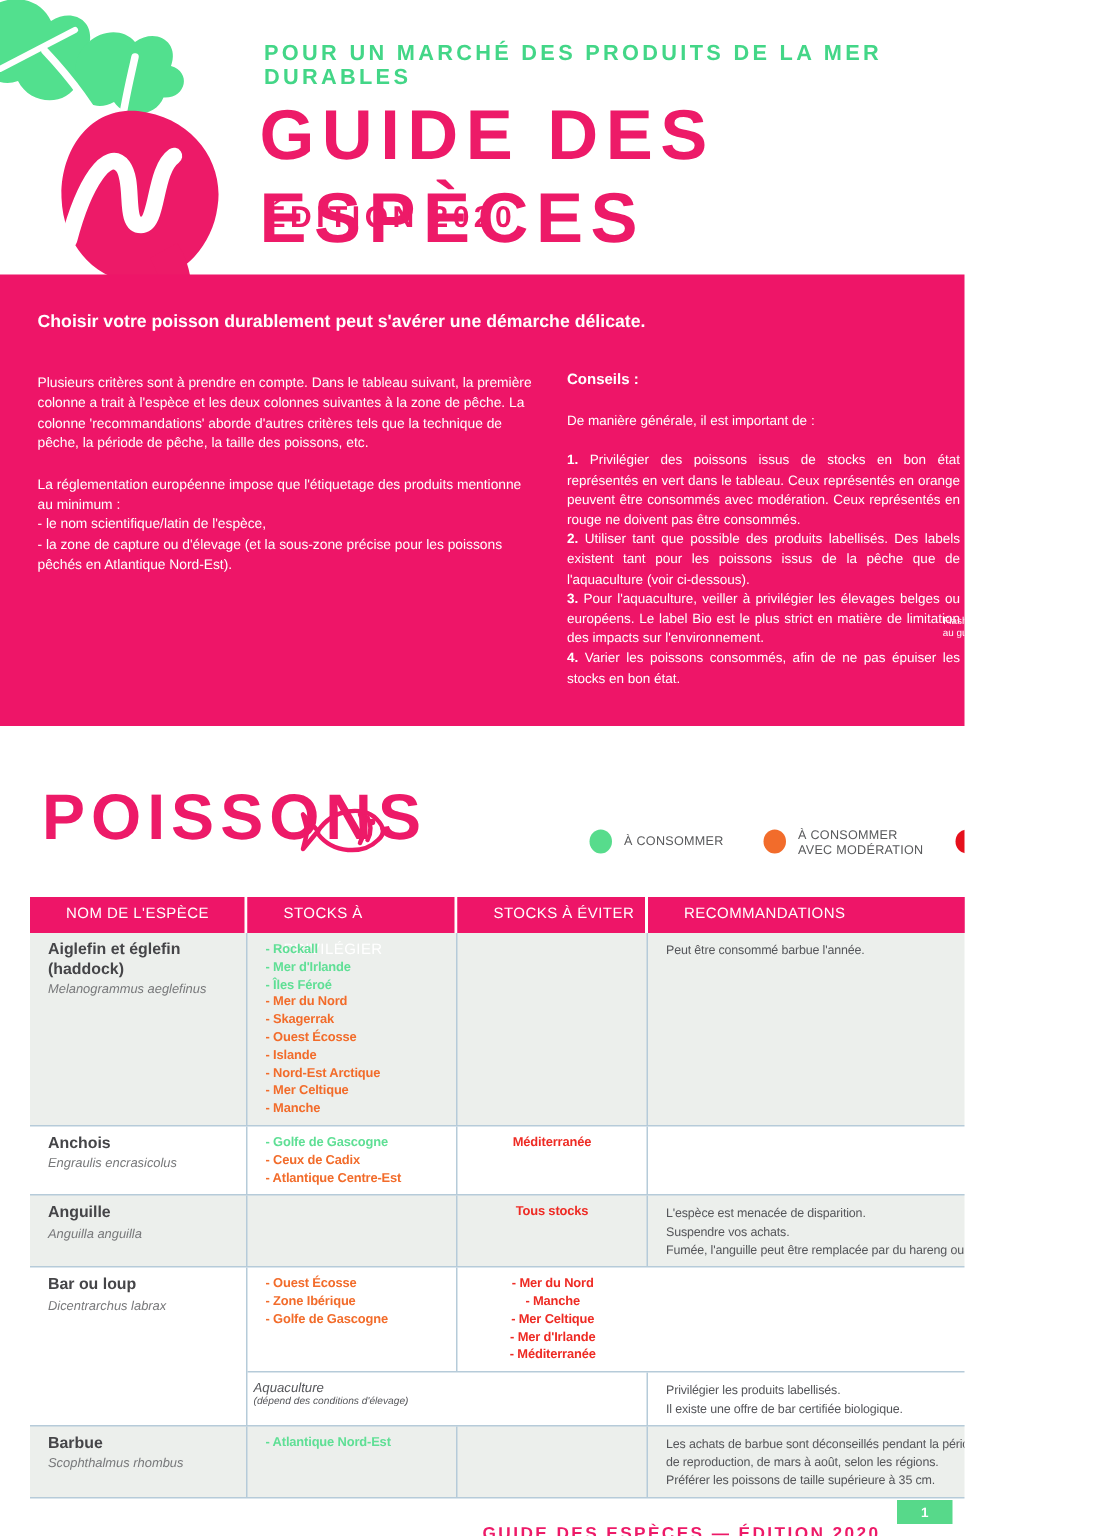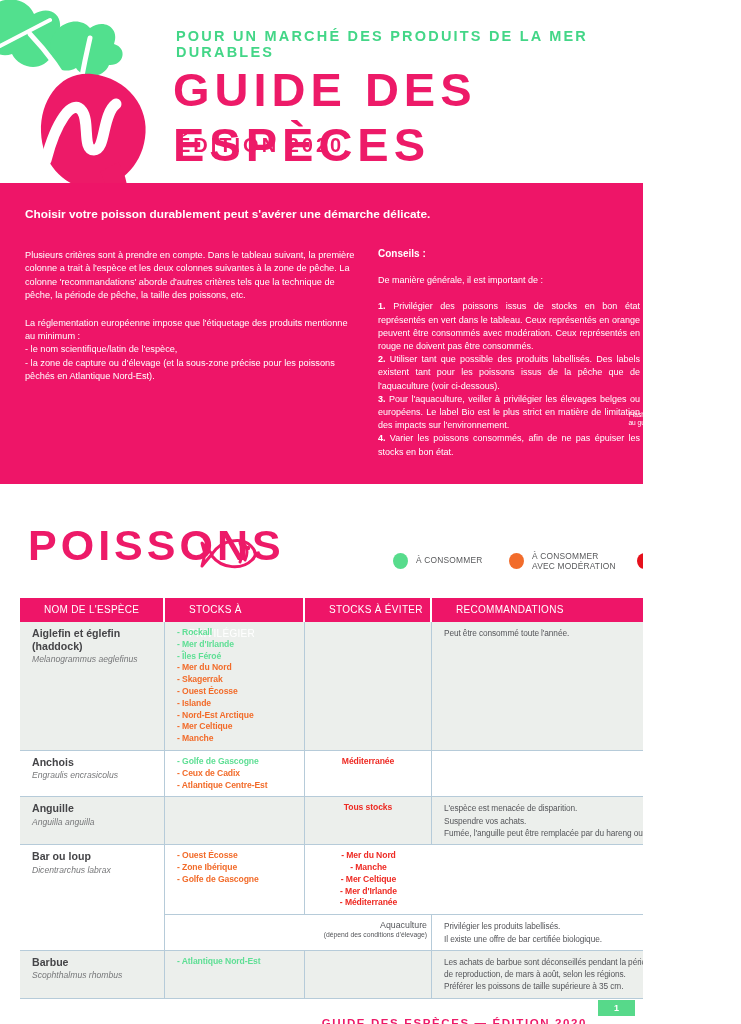--- a/index.html
+++ b/index.html
@@ -89,21 +89,21 @@
   .sp-name { color:#454548; font-size:10.6px; font-weight:bold; line-height:12.5px; white-space:pre-line; }
   .sp-latin { color:#77787A; font-size:8.6px; font-style:italic; line-height:10.5px; margin-top:2px; }
   .stock-item { display:block; font-size:8.6px; font-weight:bold; line-height:11.8px; letter-spacing:-0.1px; }
   .green  { color:#5FDF95; }
   .orange { color:#F26C2B; }
   .red    { color:#EE2B24;text-align:center; }
   .c-reco { color:#55565A; font-size:8.3px; line-height:12.3px; white-space:pre-line; letter-spacing:-0.1px; }
   .bar-right { flex:1; display:flex; flex-direction:column; }
   .bar-main { display:flex; flex:1; }
   .bar-sub  { display:flex; border-top:1px solid #B6CBD9; }
-  .aqua-cell { width:267px; text-align:right; padding:5px 4px; border-right:1px solid #B6CBD9; }
+  .aqua-cell { width:267px; text-align:left; padding:5px 4px; border-right:1px solid #B6CBD9;font-style:italic; }
   .aqua-label { color:#55565A; font-size:8.8px; line-height:10.5px; }
   .aqua-note  { color:#55565A; font-size:6.8px; line-height:8.5px; }
   
   .footer-text {
     position:absolute; right:56px; top:1001px;
     color:#ED1A68; font-size:11.5px; font-weight:bold; letter-spacing:1.6px;margin-top:16px;
   }
   .page-badge {
     position:absolute; right:8px; top:1000px; width:37px; height:16px;
     background:#57D98A; color:#fff; font-size:9px; font-weight:bold;
@@ -277,21 +277,21 @@
             <span class="stock-item green">- Îles Féroé</span>
             <span class="stock-item orange">- Mer du Nord</span>
             <span class="stock-item orange">- Skagerrak</span>
             <span class="stock-item orange">- Ouest Écosse</span>
             <span class="stock-item orange">- Islande</span>
             <span class="stock-item orange">- Nord-Est Arctique</span>
             <span class="stock-item orange">- Mer Celtique</span>
             <span class="stock-item orange">- Manche</span>
           </div>
           <div class="cell w3"></div>
-          <div class="cell c-reco w4">Peut être consommé toute l'année.</div>
+          <div class="cell c-reco w4">Peut être consommé barbue l'année.</div>
         </div>
         <div class="t-row">
           <div class="cell w1">
             <div class="sp-name">Anchois</div>
             <div class="sp-latin">Engraulis encrasicolus</div>
           </div>
           <div class="cell w2">
             <span class="stock-item green">- Golfe de Gascogne</span>
             <span class="stock-item orange">- Ceux de Cadix</span>
             <span class="stock-item orange">- Atlantique Centre-Est</span>

